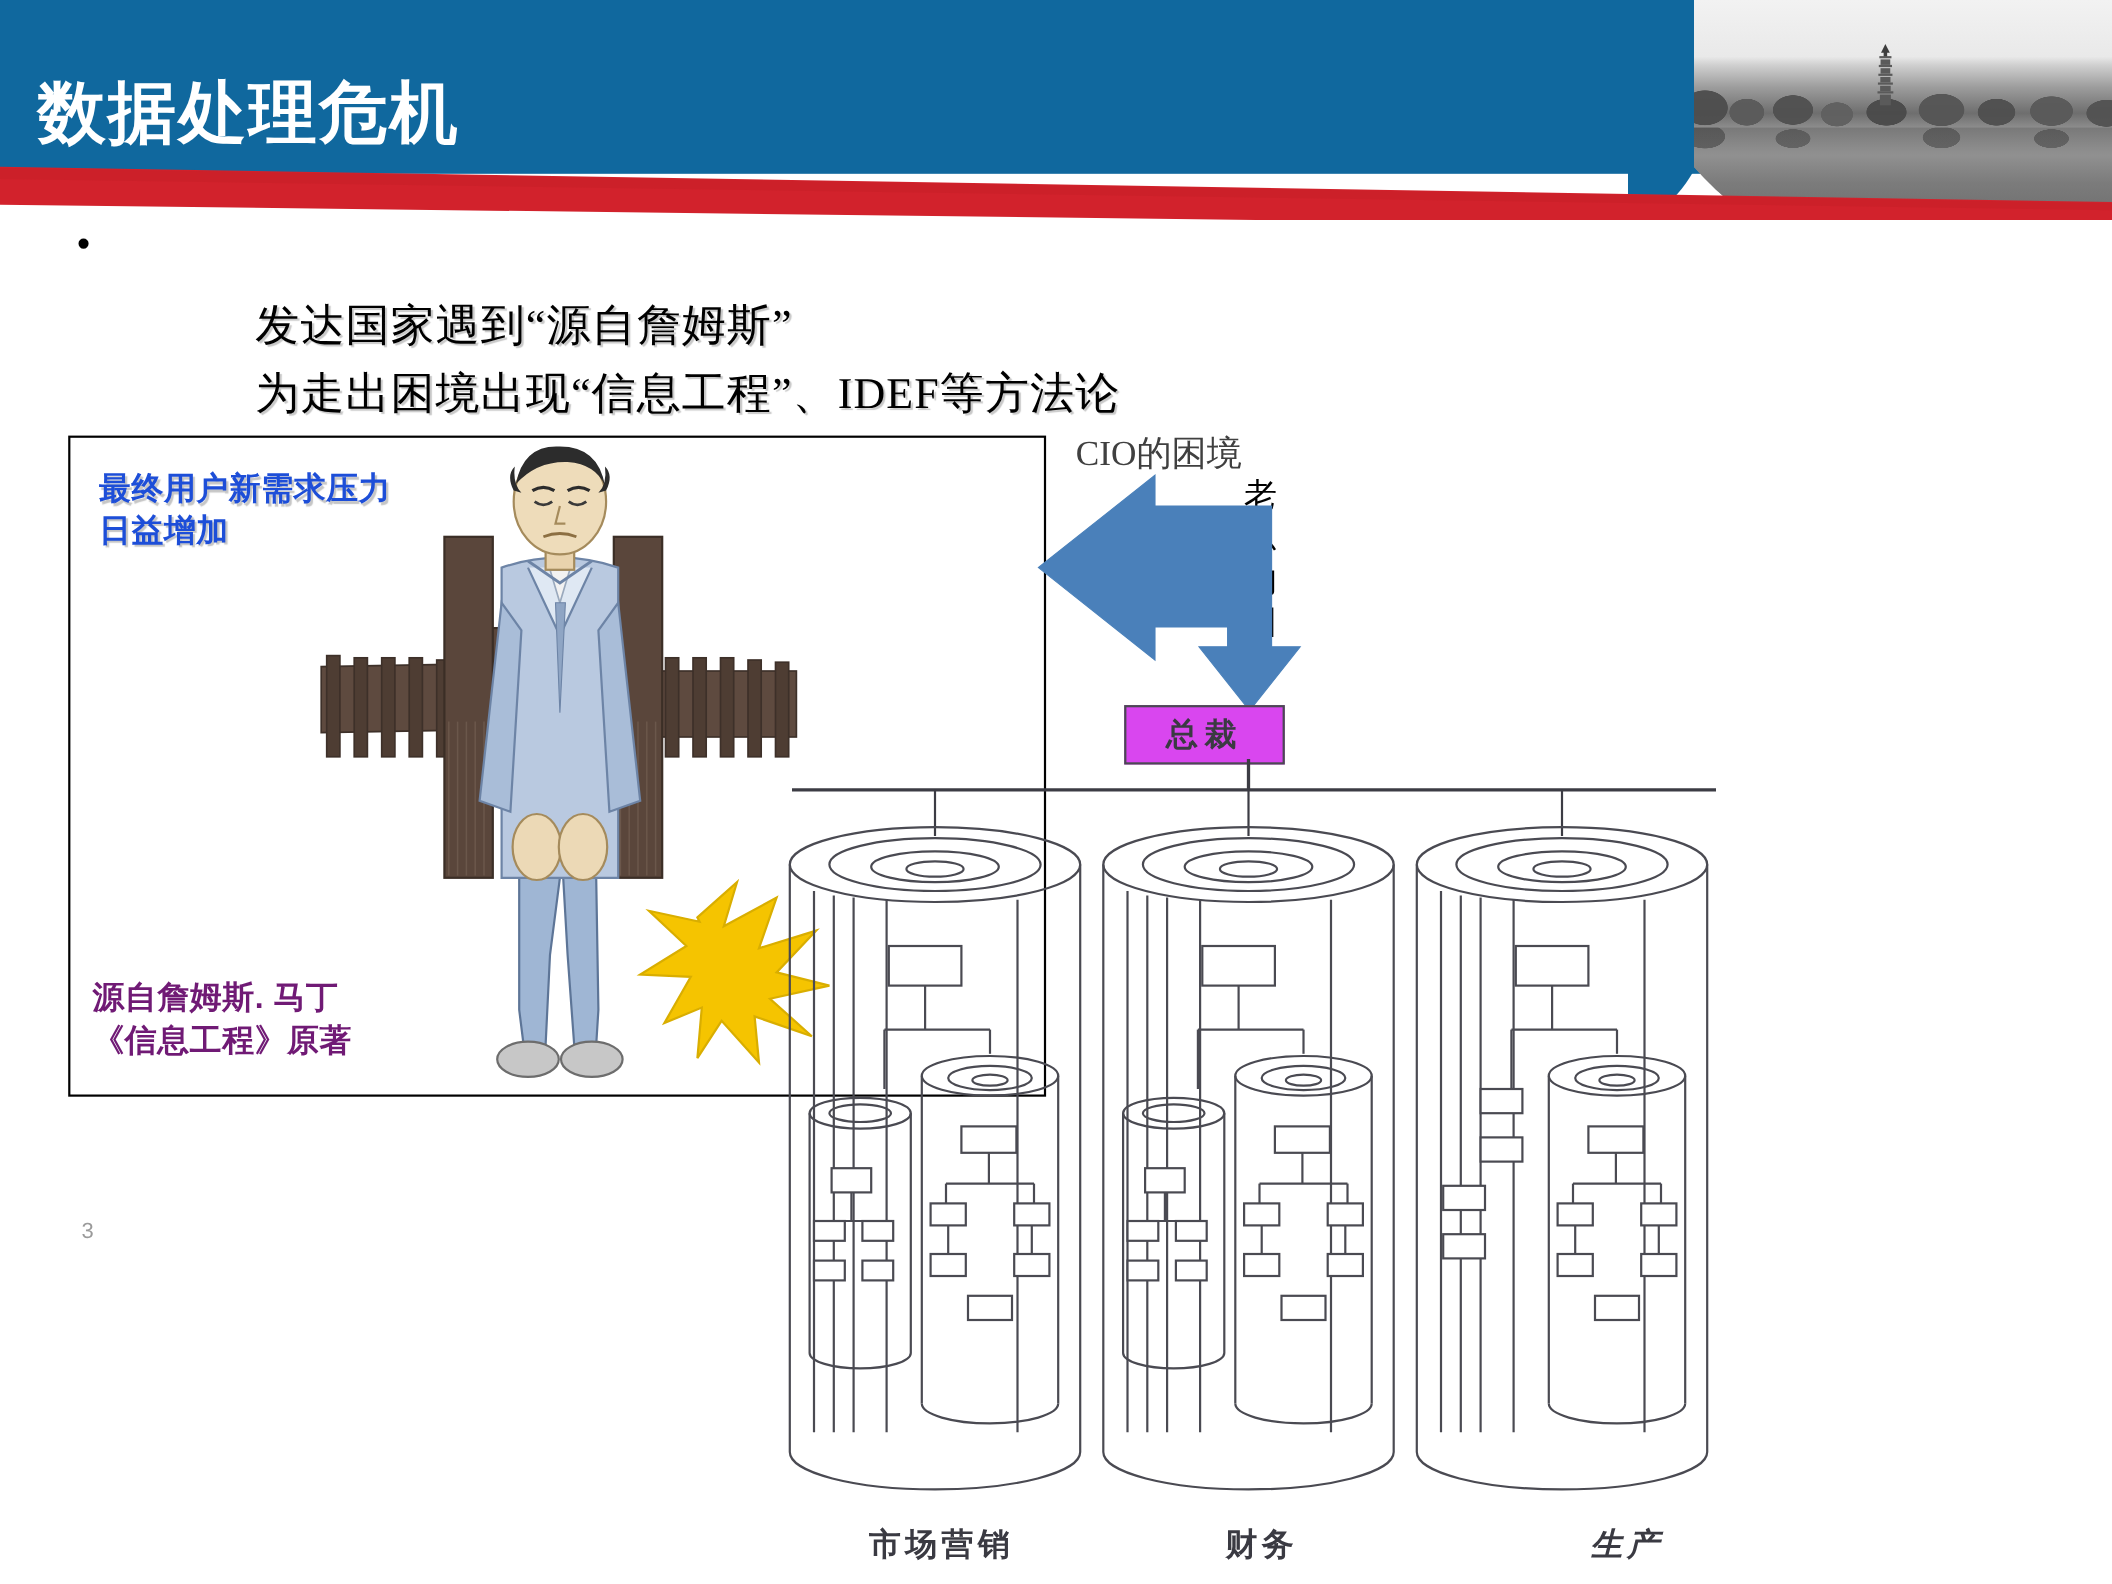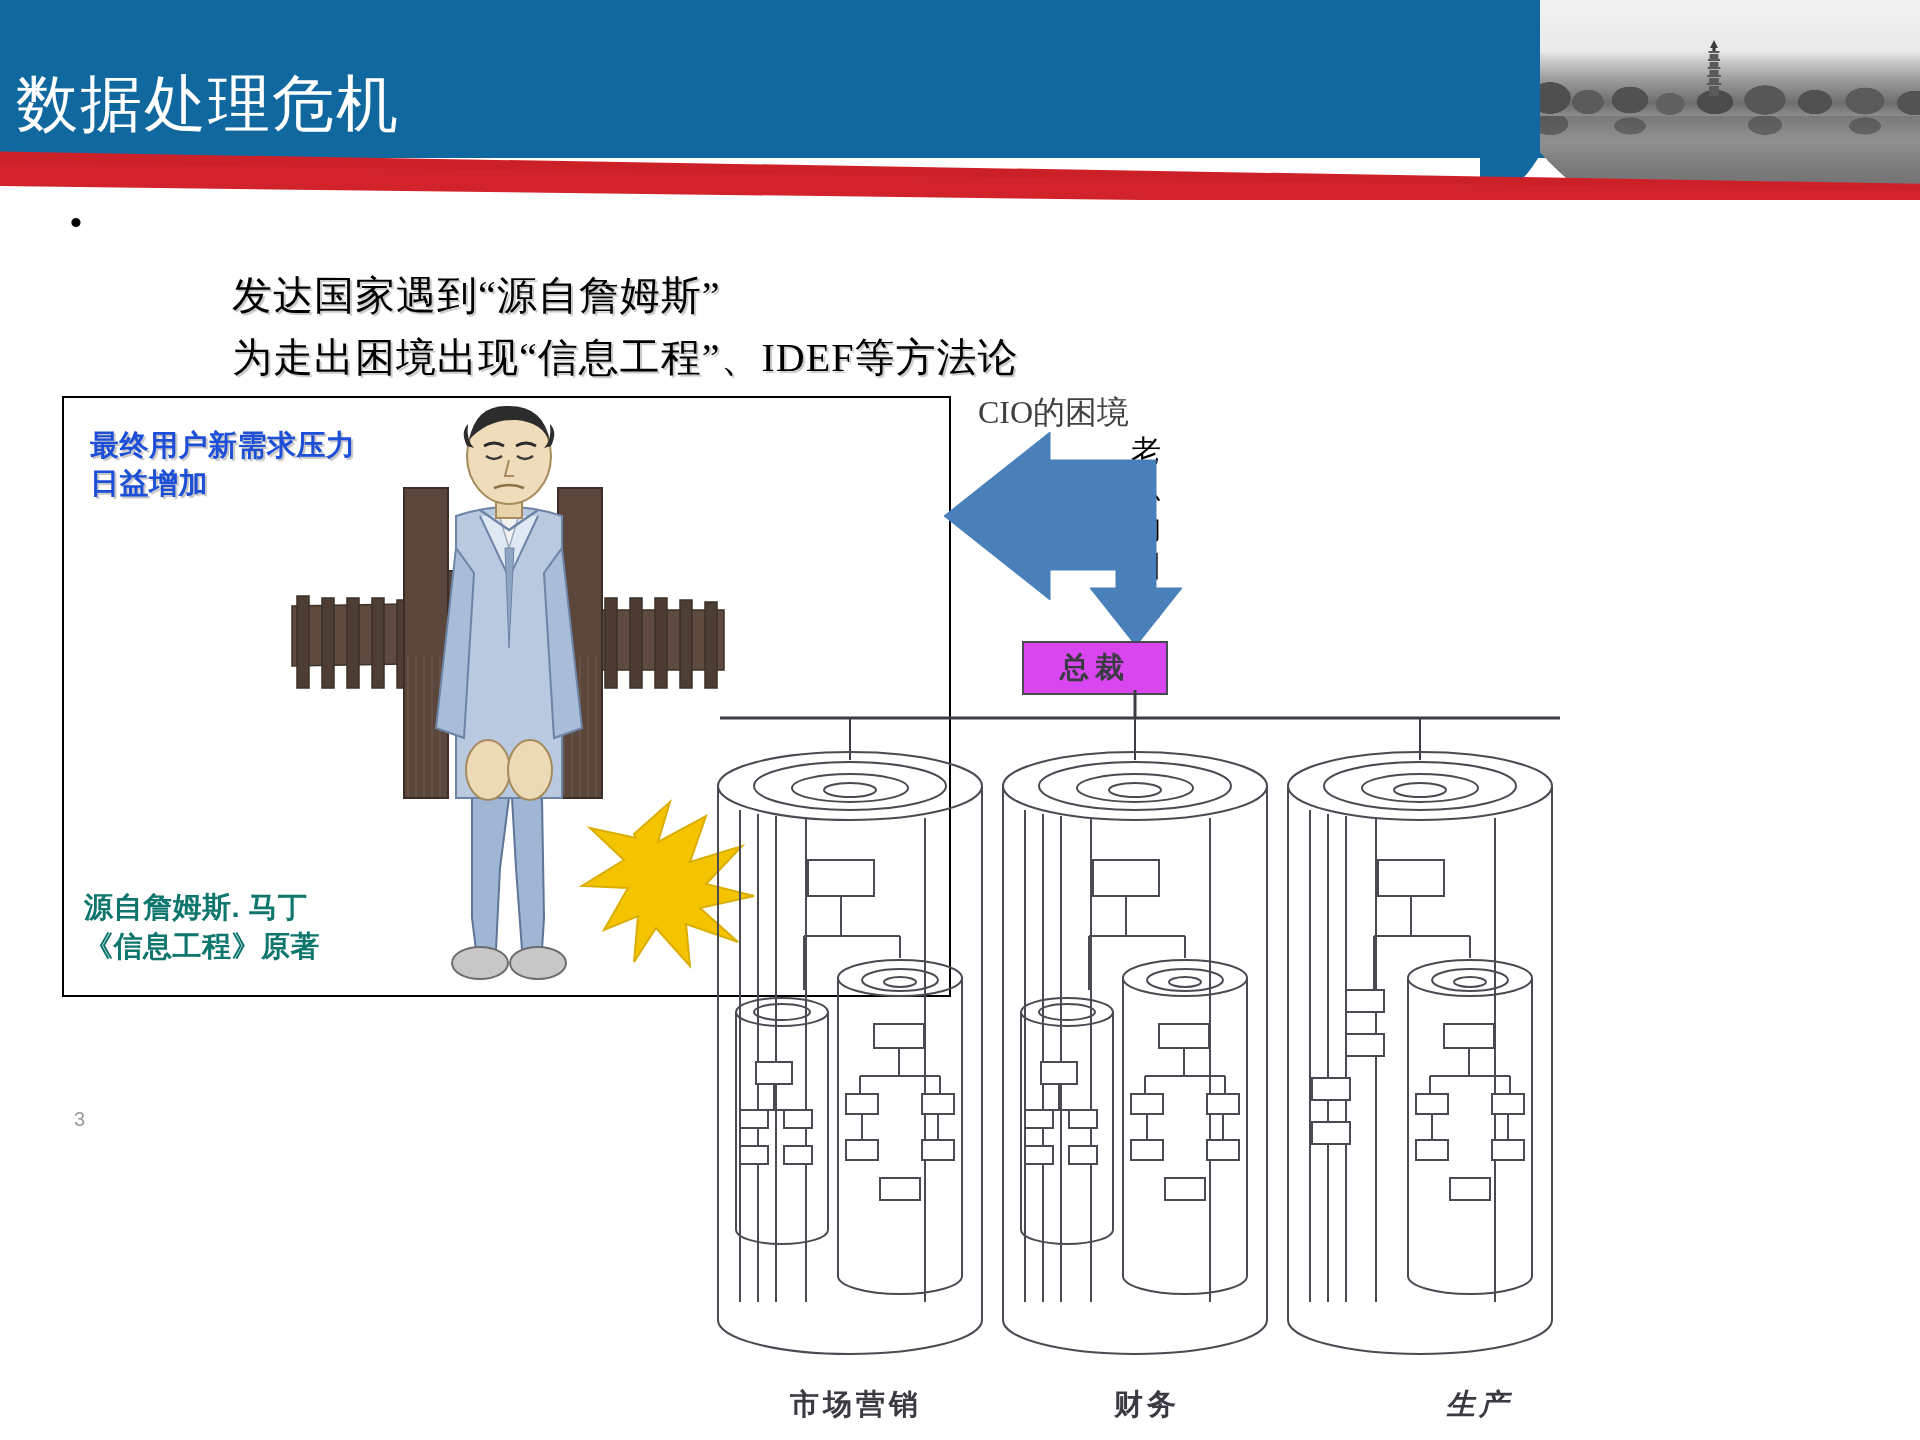--- a/index.html
+++ b/index.html
@@ -21,25 +21,25 @@
     background:#10689e;
   }
   
   #header-blue-curve {
     position:absolute; left:1480px; top:0; width:200px; height:200px;
     background:#10689e;
     border-bottom-right-radius:0;
     clip-path: ellipse(95px 200px at 0% 0%);
   }
   #header-title {
-    position:absolute; left:16px; top:28px;
+    position:absolute; left:34px; top:28px;
     color:#ffffff;
     font-family:"Liberation Sans", sans-serif;
     font-size:62px;
-    font-weight:400;
+    font-weight:700;
     letter-spacing:2px;
     line-height:1.1;
     white-space:nowrap;
   }
   
   #header-photo {
     position:absolute; left:1540px; top:0; width:380px; height:198px;
     overflow:hidden;
   }
   #header-photo-inner {
@@ -144,21 +144,21 @@
   .label-purple {
     position:absolute;
     font-family:"Liberation Sans", sans-serif;
     font-size:29px; font-weight:bold; color:#7523c9;
     line-height:1.32; letter-spacing:.5px; white-space:pre-line;
     text-shadow:2px 2px 1px rgba(150,150,150,.55);
   }
   .label-source {
     position:absolute;
     font-family:"Liberation Sans", sans-serif;
-    font-size:29px; font-weight:bold; color:#0f766e;
+    font-size:29px; font-weight:bold; color:#701a75;
     line-height:1.35; white-space:pre-line; letter-spacing:.5px;
   }
 
   
   #cio-label {
     position:absolute; left:978px; top:391px;
     font-family:"Liberation Serif", serif;
     font-size:32px; color:#404040; white-space:nowrap;
   }
   #boss-label {

